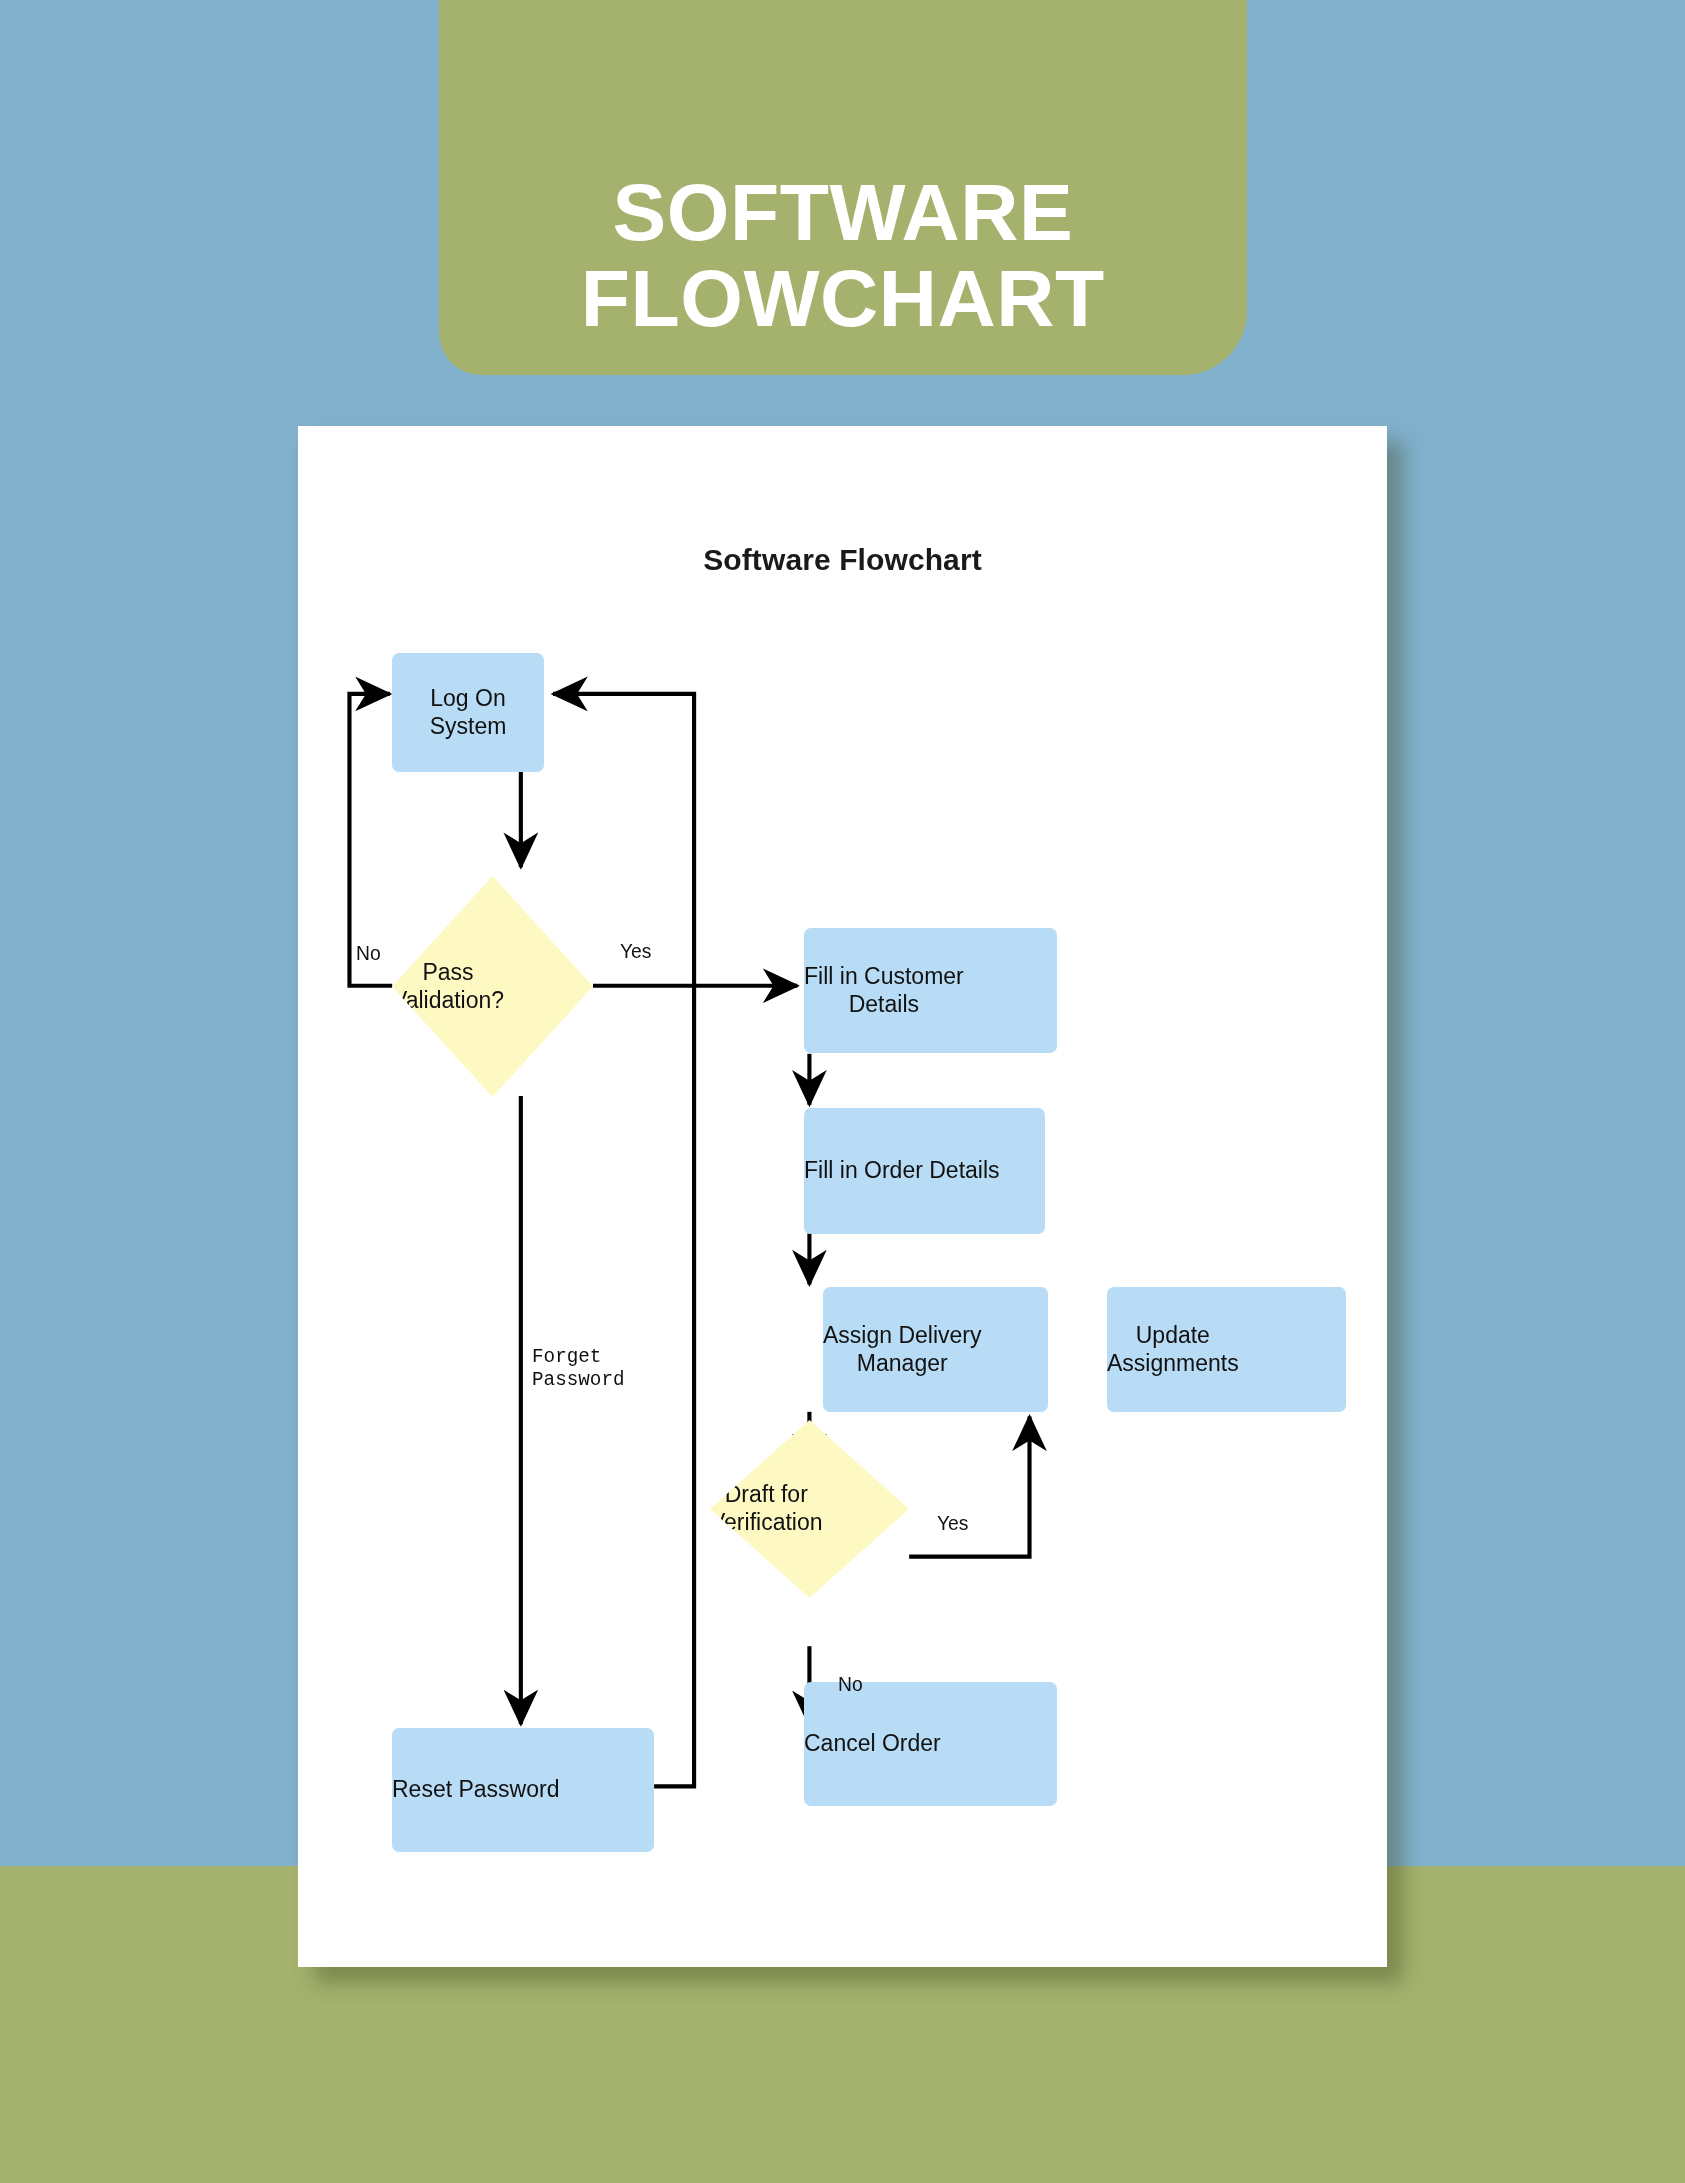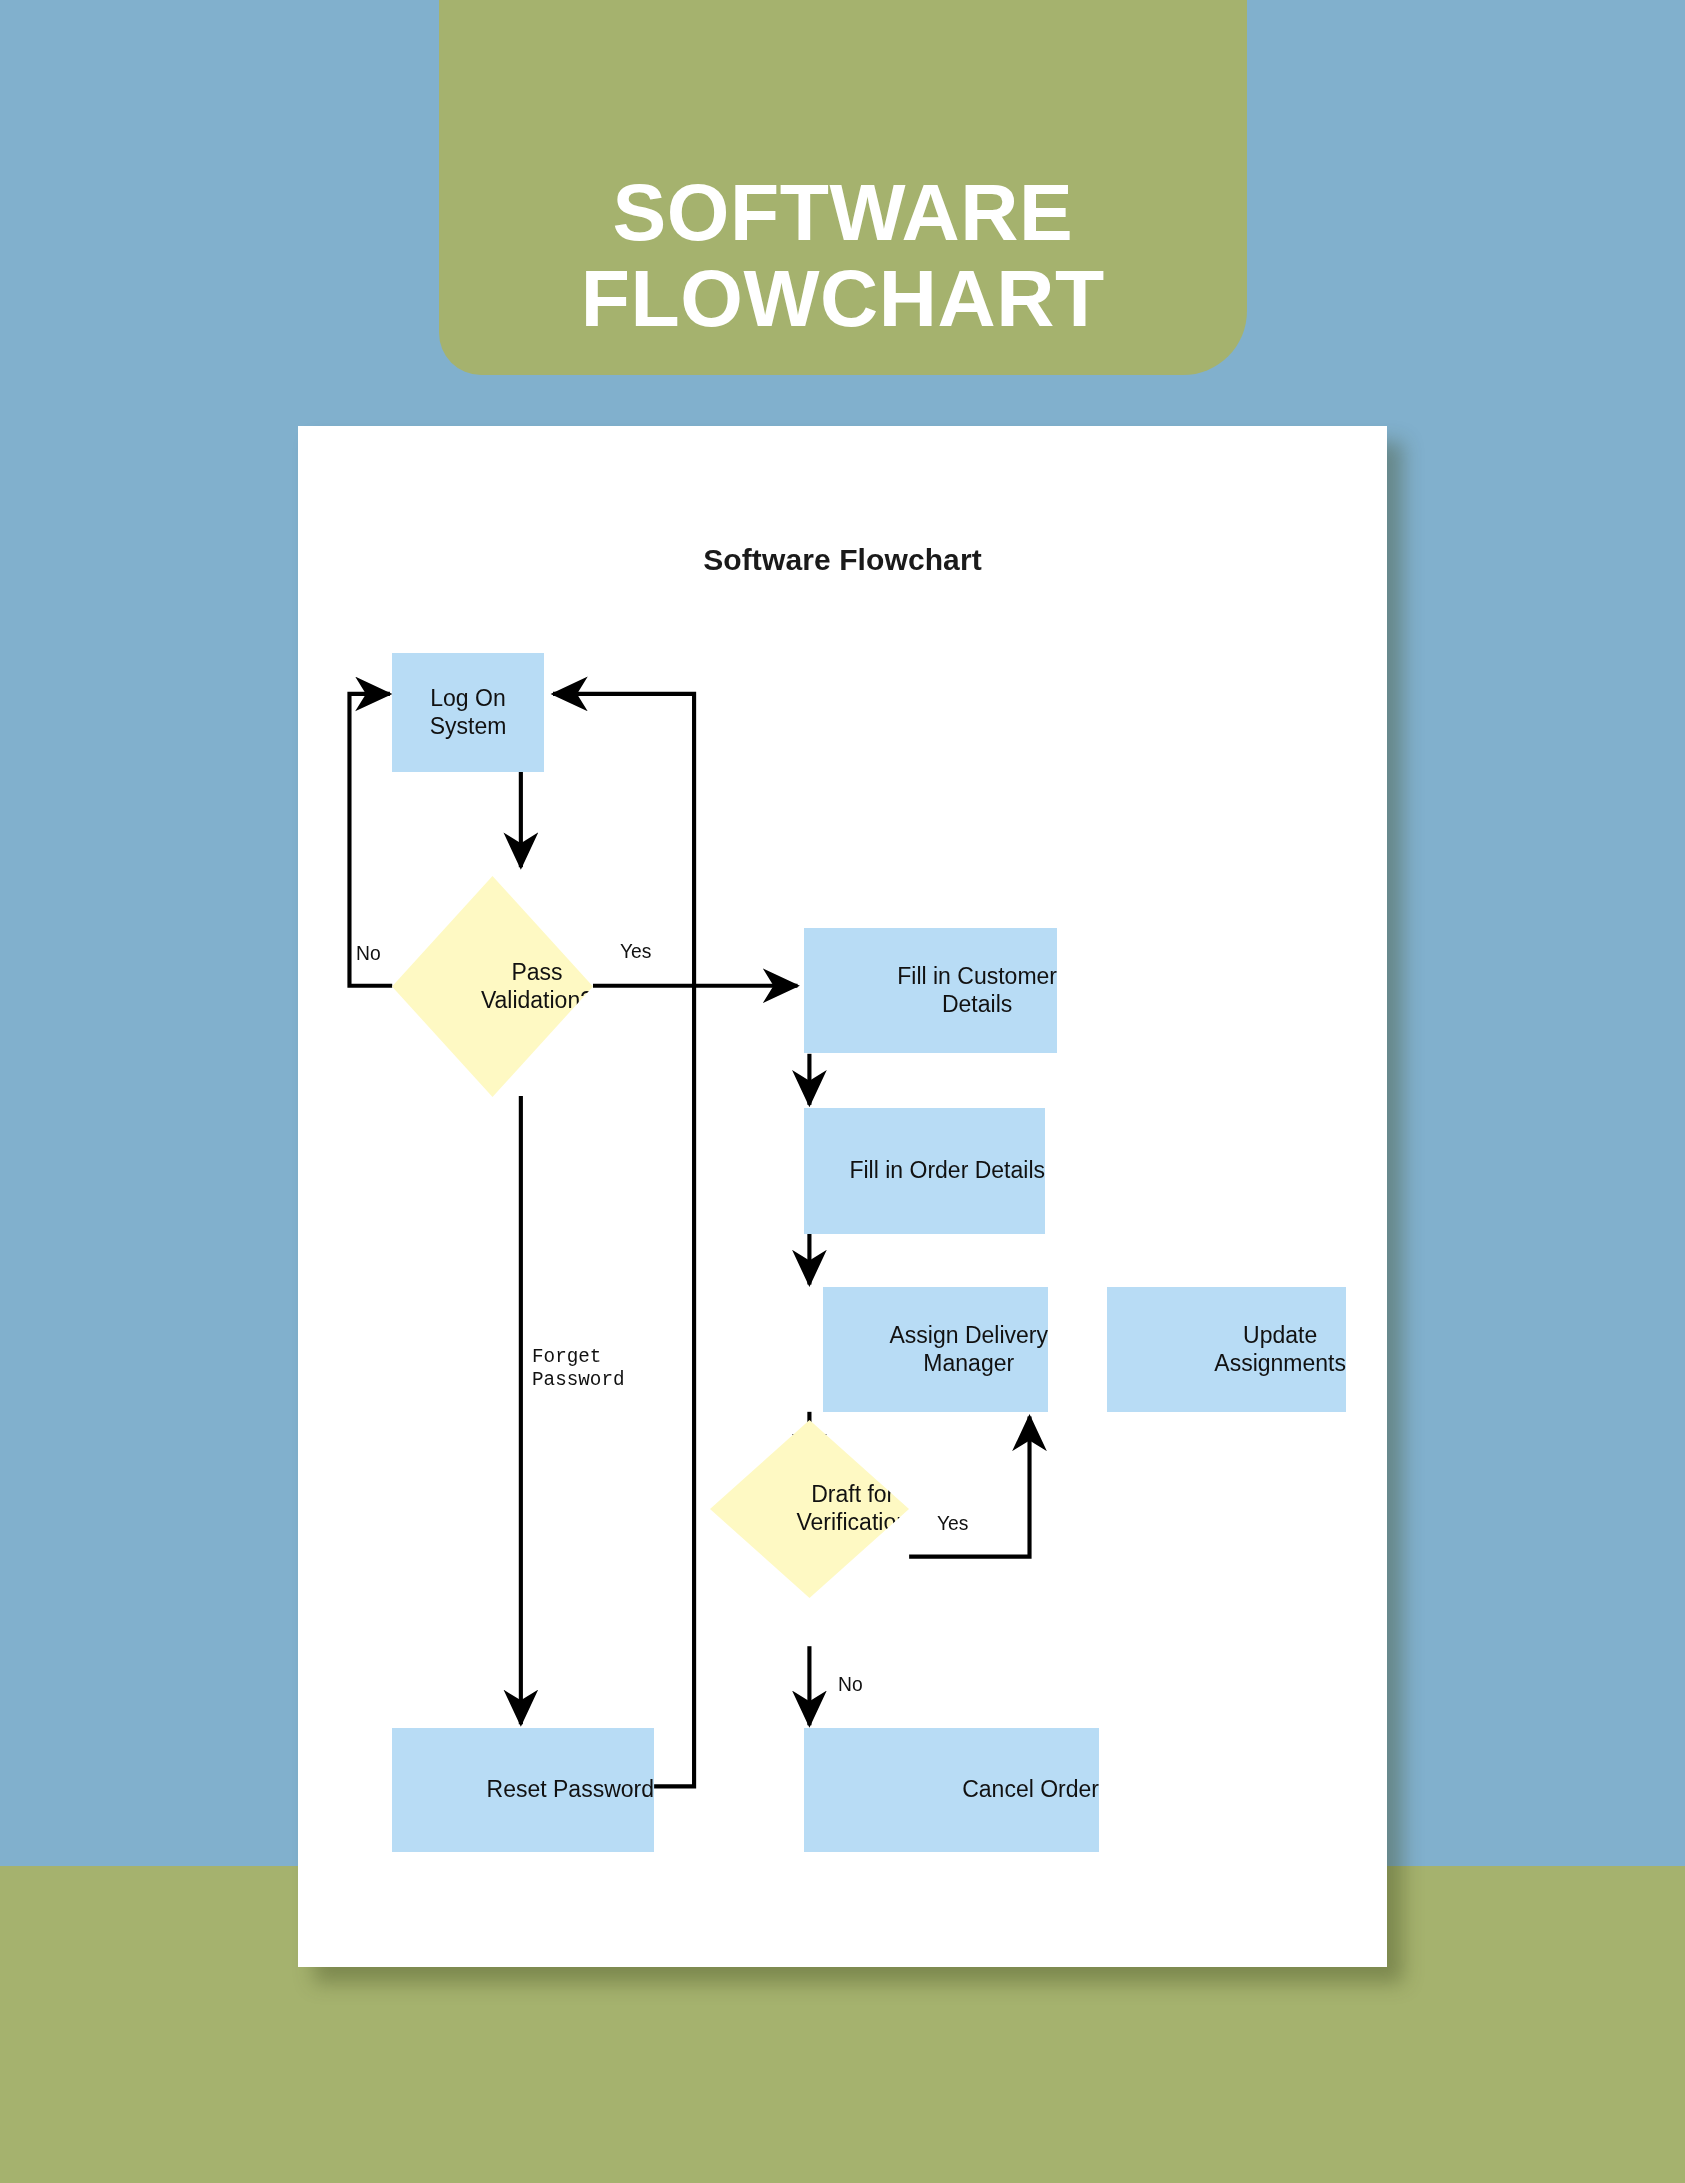--- a/index.html
+++ b/index.html
@@ -38,22 +38,22 @@
   }
   .card-title{
     position:absolute;left:0;top:117px;width:1089px;text-align:center;
     font-size:30px;font-weight:bold;color:#1a1a1a;letter-spacing:0.1px;
   }
 
   
   .flow{position:absolute;left:0;top:0;width:1089px;height:1541px;}
   .node{
     position:absolute;box-sizing:border-box;
-    display:flex;align-items:center;justify-content:flex-end;text-align:center;
-    font-size:23px;line-height:27.6px;color:#111111;
+    display:flex;align-items:center;justify-content:flex-start;text-align:center;
+    font-size:23px;line-height:27.6px;color:#111111;border-radius:7px;
   }
   .proc{background:#b8dcf5;}
   .dec{
     background:#fef9c3;
     clip-path:polygon(50% 0,100% 50%,50% 100%,0 50%);
   }
   .edge-label{
     position:absolute;font-size:19.3px;line-height:23px;color:#111111;
     white-space:pre-line;text-align:left;
   }
@@ -137,21 +137,21 @@
 
       <div class="node dec" style="left:412px;top:994px;width:199px;height:178px;">
         <span style="white-space:pre-line">Draft for
 Verification</span>
       </div>
 
       <div class="node proc" style="left:94px;top:1302px;width:262px;height:124px;">
         <span>Reset Password</span>
       </div>
 
-      <div class="node proc" style="left:506px;top:1302px;width:295px;height:124px;">
+      <div class="node proc" style="left:506px;top:1256px;width:253px;height:124px;">
         <span>Cancel Order</span>
       </div>
 
       <div class="edge-label" style="left:58px;top:516px;">No</div>
 
       <div class="edge-label" style="left:322px;top:514px;">Yes</div>
 
       <div class="edge-label" style="left:234px;top:920px;font-family:Liberation Mono, monospace;">Forget
 Password</div>
 

